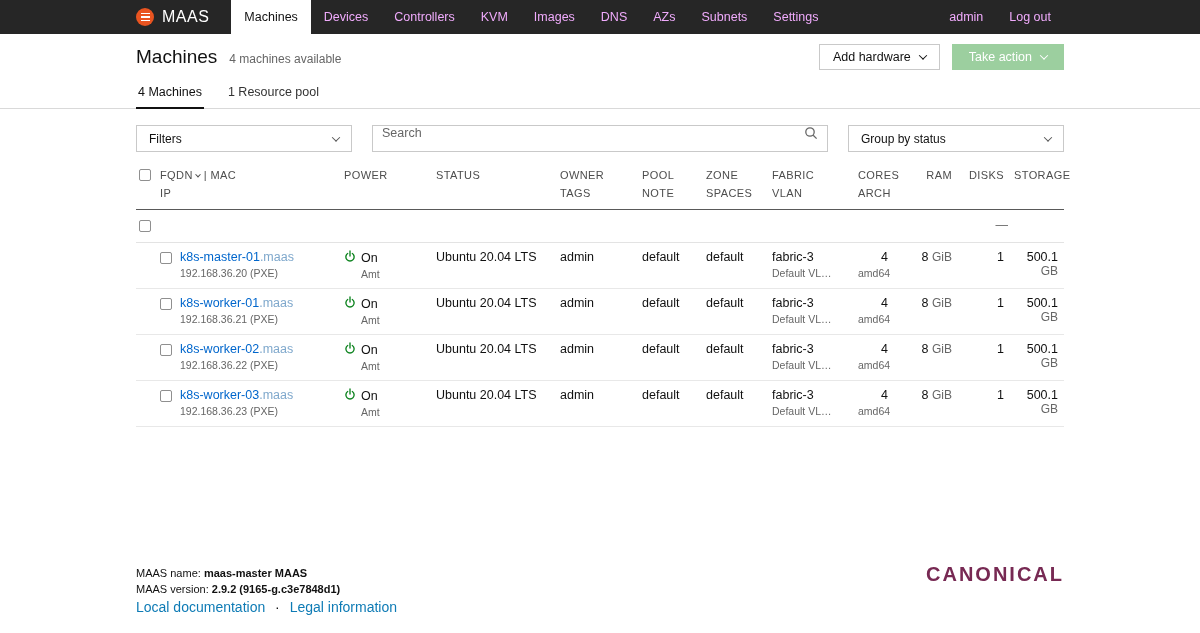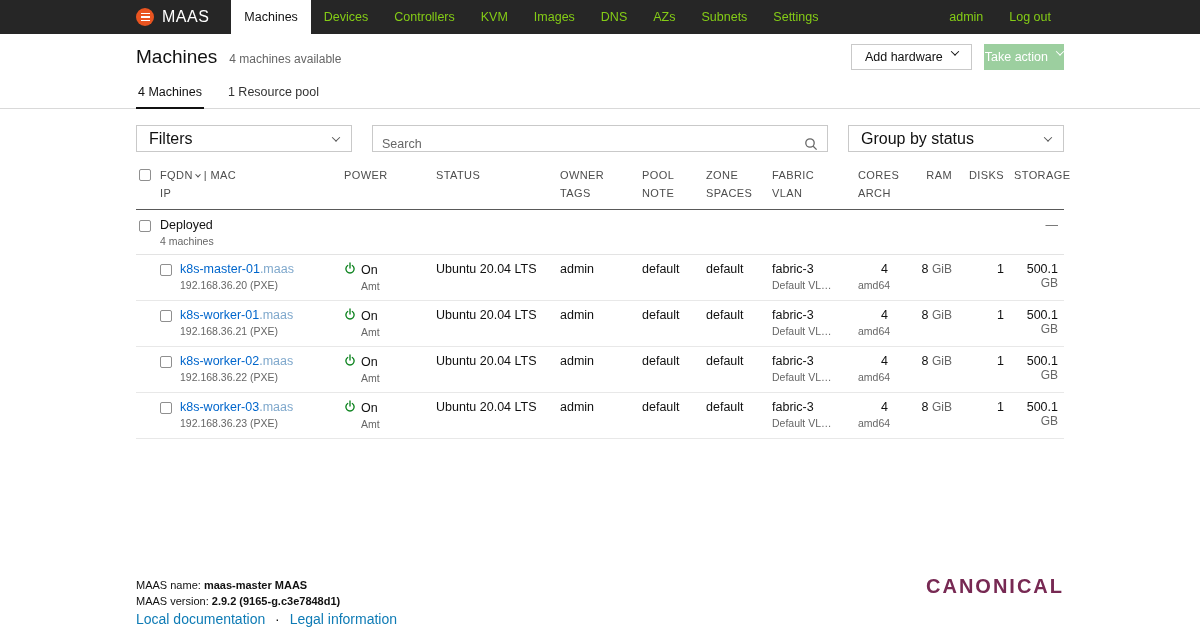--- a/index.html
+++ b/index.html
@@ -11,53 +11,53 @@
   
   .topnav { background: #262626; height: 34px; }
   .topnav .container { display: flex; align-items: stretch; height: 34px; }
   .brand { display: flex; align-items: center; gap: 8px; margin-right: 22px; }
   .brand-logo { width: 18px; height: 18px; border-radius: 50%; background: #E95420;
     display: flex; flex-direction: column; justify-content: center; align-items: center; gap: 2px; }
   .brand-logo i { display: block; width: 9px; height: 1.6px; background: #fff; }
   .brand-name { color: #fff; font-size: 16px; letter-spacing: 0.5px; }
   .nav-items { display: flex; align-items: stretch; }
   .nav-item { display: flex; align-items: center; padding: 0 13px; font-size: 12.5px;
-    color: #84cc16; text-decoration: none; cursor: pointer; }
+    color: #f0abfc; text-decoration: none; cursor: pointer; }
   .nav-item.active { background: #fff; color: #111; }
   .nav-spacer { flex: 1; }
   .nav-right { display: flex; align-items: stretch; }
 
   
   .page-header { padding-top: 10px; }
   .ph-row { display: flex; align-items: center; }
   .ph-title { font-size: 19px; font-weight: 400; color: #111; }
   .ph-subtitle { font-size: 12px; color: #666; margin-left: 12px; margin-top: 4px; }
   .ph-actions { margin-left: auto; display: flex; gap: 12px; }
   .btn { font-size: 12.5px; padding: 5px 13px; border: 1px solid #c9c9c9; background: #fff;
-    color: #111; display: inline-flex; gap: 9px; cursor: pointer;
+    color: #111; display: inline-flex; align-items: center; gap: 9px; cursor: pointer;
     font-family: inherit; }
-  .btn-positive { background: #9ccf9f; border-color: #9ccf9f; color: #fff; padding: 5px 0; }
+  .btn-positive { background: #9ccf9f; border-color: #9ccf9f; color: #fff; padding: 5px 16px; }
   .chev { display: inline-block; width: 6px; height: 6px; border-right: 1.5px solid currentColor;
     border-bottom: 1.5px solid currentColor; transform: rotate(45deg) translate(-1px,-1px); }
   .chev-sm { width: 4px; height: 4px; border-width: 1px; margin: 0 4px 1px 3px; }
 
   .tabstrip { border-bottom: 1px solid #d9d9d9; margin-top: 8px; }
   .tabs { display: flex; }
   .tab { font-size: 12.5px; color: #333; padding: 7px 2px 8px; margin-right: 22px;
     cursor: pointer; margin-bottom: -1px; }
   .tab.active { color: #111; border-bottom: 2px solid #111; }
 
   
   .toolbar { display: flex; gap: 20px; margin-top: 16px; }
   .select { width: 216px; height: 27px; border: 1px solid #c9c9c9; background: #fff;
-    display: flex; align-items: center; font-size: 16px; color: #111; padding: 0 12px;
+    display: flex; align-items: center; font-size: 12px; color: #111; padding: 0 12px;
     cursor: pointer; }
   .select .chev { margin-left: auto; color: #555; }
   .search-box { flex: 1; height: 27px; border: 1px solid #c9c9c9; background: #fff;
-    display: flex; align-items: flex-end; padding: 0 9px; }
+    display: flex; align-items: flex-start; padding: 0 9px; }
   .search-box input { border: 0; outline: 0; flex: 1; font-size: 12.5px; color: #111;
     font-family: inherit; }
   .search-box input::placeholder { color: #666; }
   .sicon { display: flex; align-items: center; cursor: pointer; }
 
   
   .mtable { margin-top: 10px; }
   .grid { display: grid;
     grid-template-columns: 24px 184px 92px 124px 82px 64px 66px 86px 48px 62px 46px 50px; }
   .thead { font-size: 11px; color: #4d4d4d; letter-spacing: 0.4px; padding: 5px 0 7px;
@@ -210,24 +210,20 @@
           <div>CORES</div>
           <div>ARCH</div>
         </div>
         <div class="c-ram">RAM</div>
         <div class="c-disks">DISKS</div>
         <div class="c-storage">STORAGE</div>
       </div>
 
       <div class="grid group-row">
         <div class="c-sel"><span class="cb"></span></div>
-        <div>
-          <div class="group-title">Deployed</div>
-          <div class="sub">4 machines</div>
-        </div>
         <div></div>
           <div></div>
           <div></div>
           <div></div>
           <div></div>
           <div></div>
           <div></div>
           <div></div>
           <div></div>
         <div class="c-storage group-dash">—</div>

